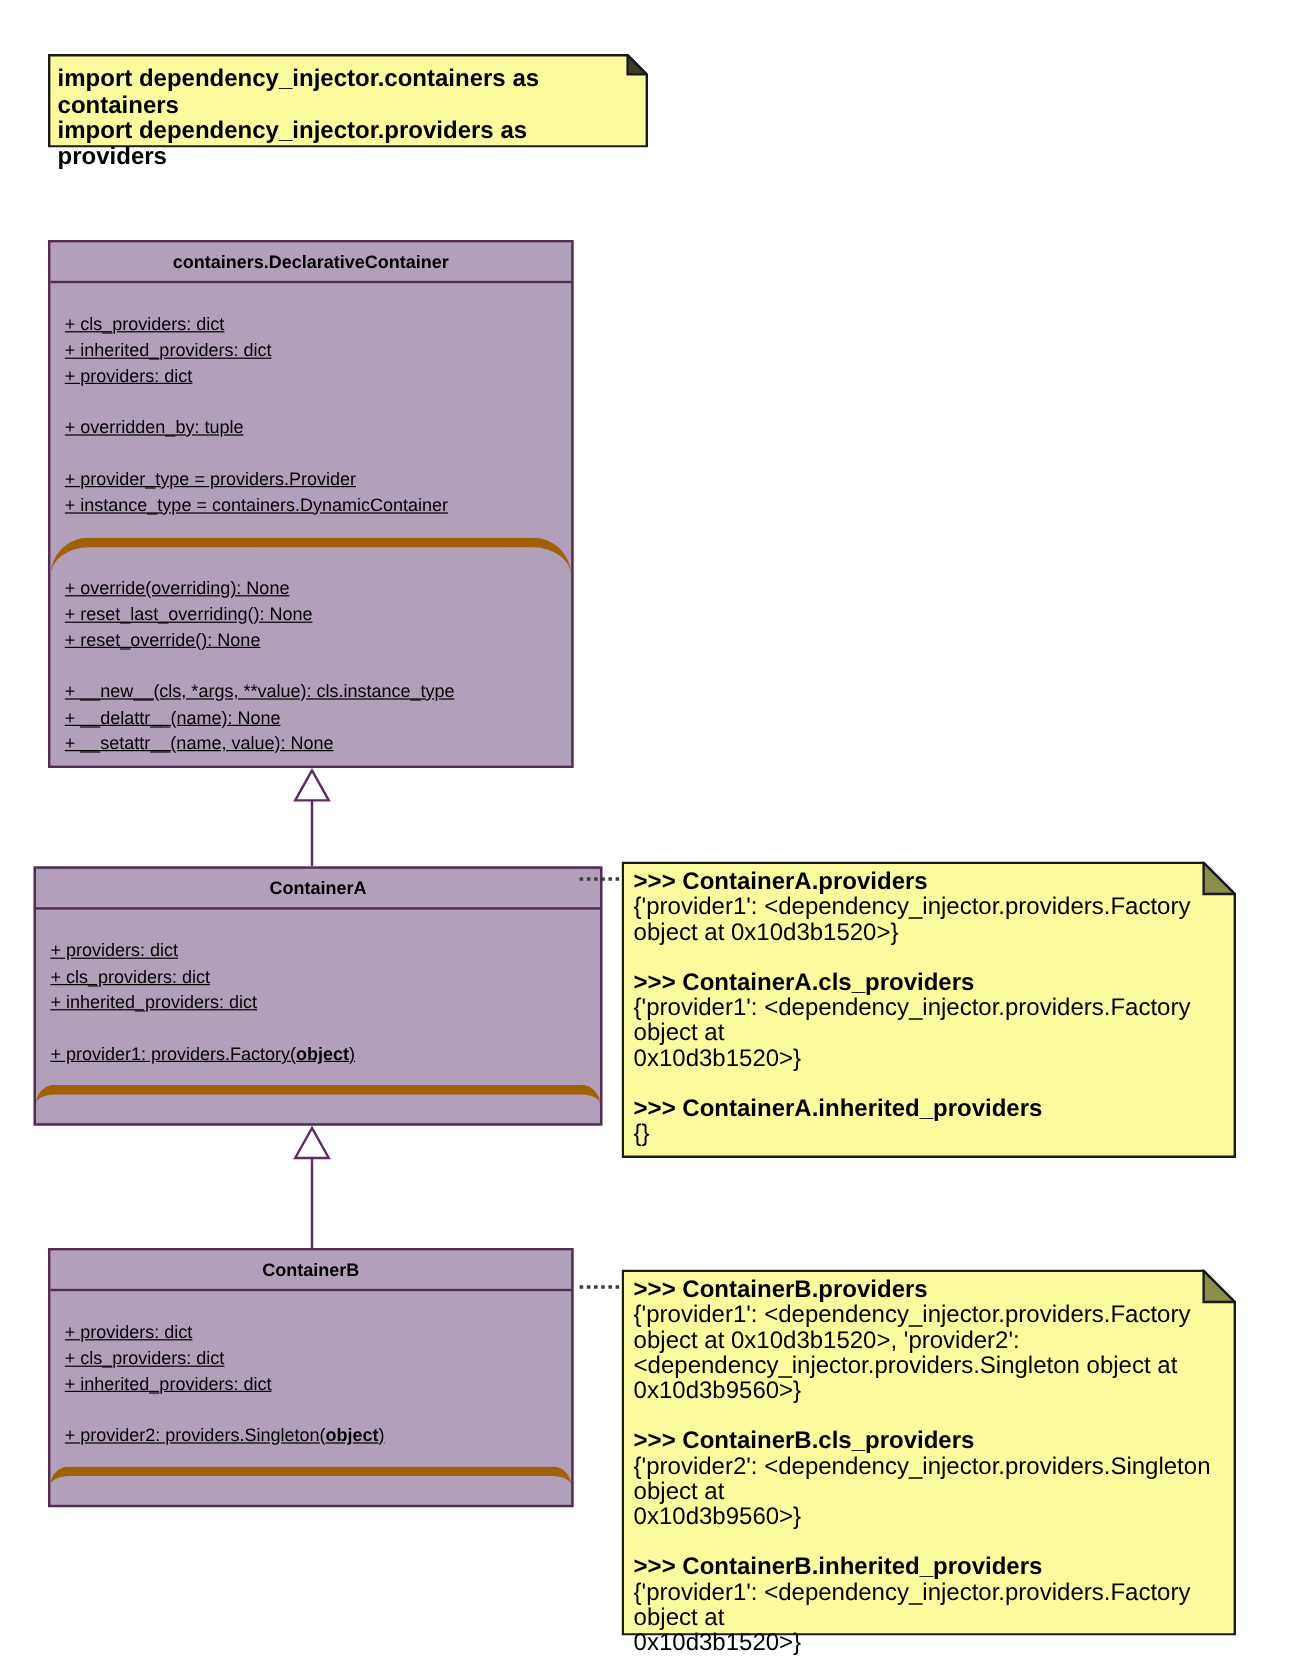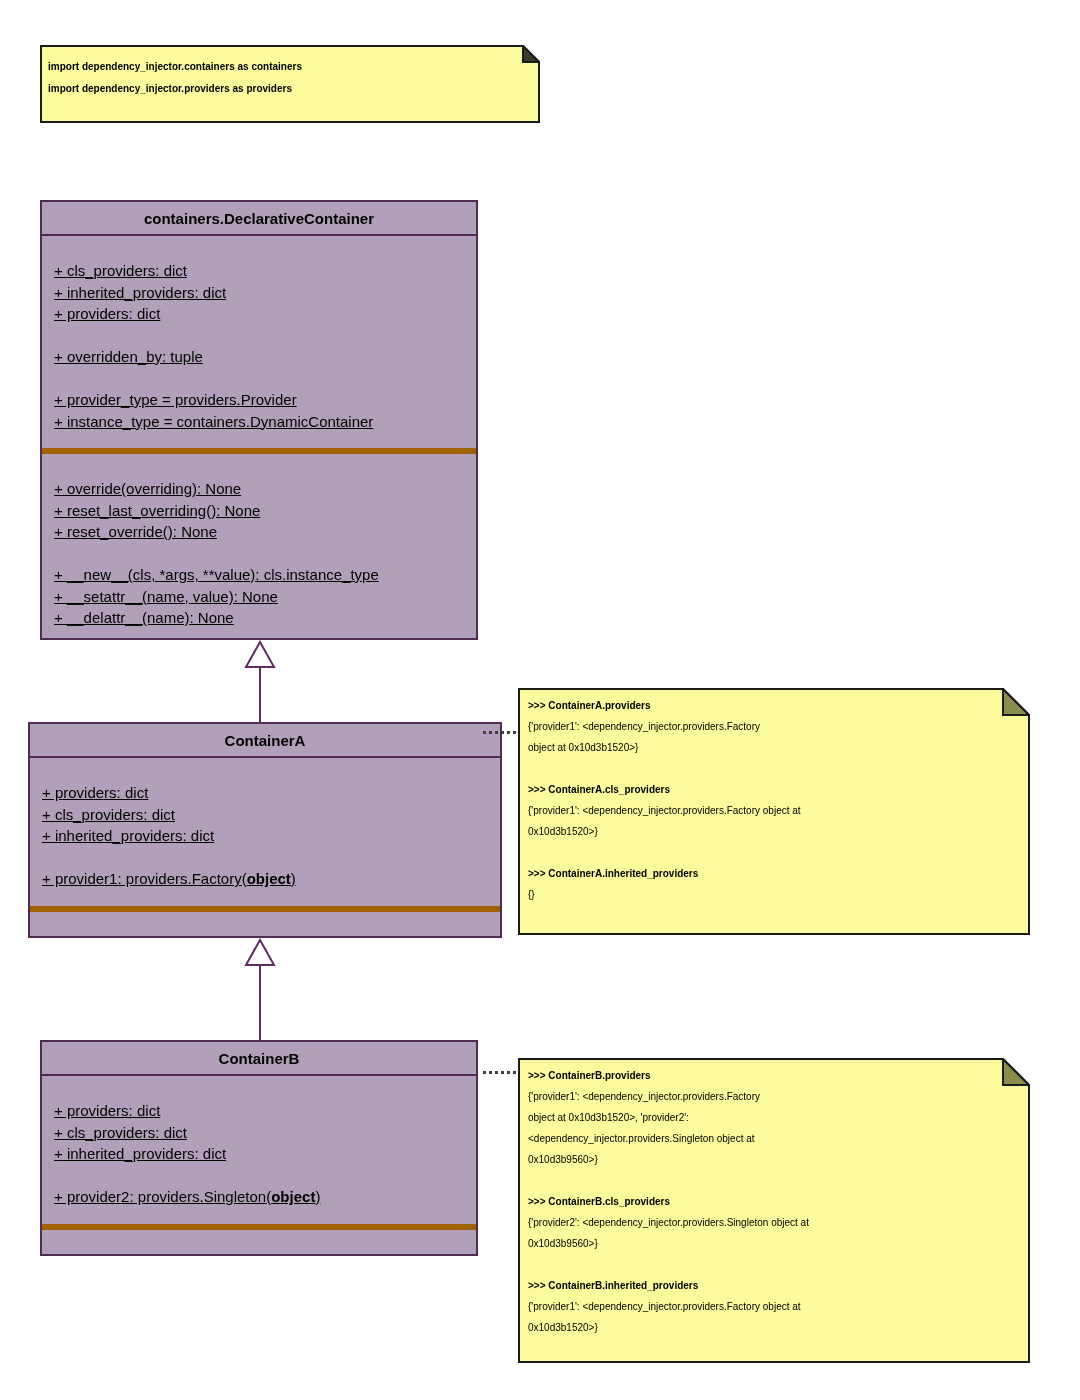--- a/index.html
+++ b/index.html
@@ -15,21 +15,21 @@
   }
 
   
   .note { position: absolute; }
   .note-bg { position: absolute; left: 0; top: 0; }
   .note-shape { fill: #fbfb9d; stroke: #1b1b1b; stroke-width: 2; }
   .note-fold { fill: #8b8d4a; stroke: #1b1b1b; stroke-width: 2; }
   .note-fold-dark { fill: #3c3d26; stroke: #1b1b1b; stroke-width: 2; }
   .note-text {
     position: absolute; left: 10px; top: 7px; right: 8px;
-    font-size: 10px; line-height: 21px;
+    font-size: 20px; line-height: 21px;
   }
   .import-text { font-weight: bold; top: 11px; left: 8px; }
   .nblock { margin-bottom: 21px; }
   .nblock:last-child { margin-bottom: 0; }
   .nb-header { font-weight: bold; }
   .nb-body { white-space: pre-line; }
 
   
   .uml-class {
     position: absolute;
@@ -40,21 +40,21 @@
   .uml-title {
     flex: 0 0 34px;
     display: flex; align-items: center; justify-content: center;
     font-weight: bold; font-size: 15px;
     border-bottom: 2px solid #512b52;
   }
   .uml-section {
     padding: 24px 12px 0 12px;
     font-size: 15px;
   }
-  .uml-section + .uml-section { border-top: 6px solid #a16207; }
+  .uml-section + .uml-section { border-top: 8px solid #a16207; border-radius: 32px; }
   .grow { flex: 1 1 auto; }
   .mline { min-height: 21.5px; line-height: 21.5px; }
   .mtext { text-decoration: underline; }
 
   
   .inherit-arrow { position: absolute; }
   .tri { fill: #ffffff; stroke: #5c2d5e; stroke-width: 2; }
   .edge { stroke: #5c2d5e; stroke-width: 2; }
   .dotted-link { position: absolute; height: 0; border-top: 3px dotted #3f3f3f; }
 </style>
@@ -85,22 +85,22 @@
         <div class="mline"><span class="mtext"><span></span><b></b><span></span></span></div>
         <div class="mline"><span class="mtext"><span>+ provider_type = providers.Provider</span><b></b><span></span></span></div>
         <div class="mline"><span class="mtext"><span>+ instance_type = containers.DynamicContainer</span><b></b><span></span></span></div>
       </div>
     <div class="uml-section grow">
         <div class="mline"><span class="mtext"><span>+ override(overriding): None</span><b></b><span></span></span></div>
         <div class="mline"><span class="mtext"><span>+ reset_last_overriding(): None</span><b></b><span></span></span></div>
         <div class="mline"><span class="mtext"><span>+ reset_override(): None</span><b></b><span></span></span></div>
         <div class="mline"><span class="mtext"><span></span><b></b><span></span></span></div>
         <div class="mline"><span class="mtext"><span>+ __new__(cls, *args, **value): cls.instance_type</span><b></b><span></span></span></div>
+        <div class="mline"><span class="mtext"><span>+ __delattr__(name): None</span><b></b><span></span></span></div>
         <div class="mline"><span class="mtext"><span>+ __setattr__(name, value): None</span><b></b><span></span></span></div>
-        <div class="mline"><span class="mtext"><span>+ __delattr__(name): None</span><b></b><span></span></span></div>
       </div>
   </div>
 
   <svg class="inherit-arrow" style="left:243px; top:640px;" width="34" height="82">
     <polygon class="tri" points="17,2 3,27 31,27"></polygon>
     <line class="edge" x1="17" y1="27" x2="17" y2="82"></line>
   </svg>
 
   <div class="uml-class" style="left:28px; top:722px; width:474px; height:216px;">
     <div class="uml-title">ContainerA</div>
@@ -109,21 +109,21 @@
         <div class="mline"><span class="mtext"><span>+ cls_providers: dict</span><b></b><span></span></span></div>
         <div class="mline"><span class="mtext"><span>+ inherited_providers: dict</span><b></b><span></span></span></div>
         <div class="mline"><span class="mtext"><span></span><b></b><span></span></span></div>
         <div class="mline"><span class="mtext"><span>+ provider1: providers.Factory(</span><b>object</b><span>)</span></span></div>
       </div>
     <div class="uml-section" style="flex:0 0 26px;"></div>
   </div>
 
   <div class="dotted-link" style="left:483px; top:731px; width:33px;"></div>
 
-  <div class="note" style="left:518px; top:688px; width:512px; height:280px;">
+  <div class="note" style="left:518px; top:718px; width:512px; height:280px;">
     <svg class="note-bg" width="512" height="247">
       <polygon class="note-shape" points="1,1 485,1 511,27 511,246 1,246"></polygon>
       <polygon class="note-fold" points="485,1 485,27 511,27"></polygon>
     </svg>
     <div class="note-text">
         <div class="nblock">
         <div class="nb-header">&gt;&gt;&gt; ContainerA.providers</div>
         <div class="nb-body">{'provider1': &lt;dependency_injector.providers.Factory
 object at 0x10d3b1520&gt;}</div>
       </div>

